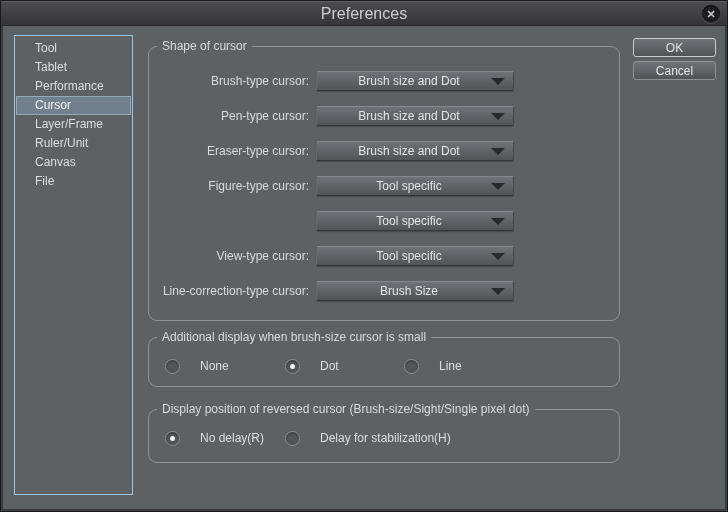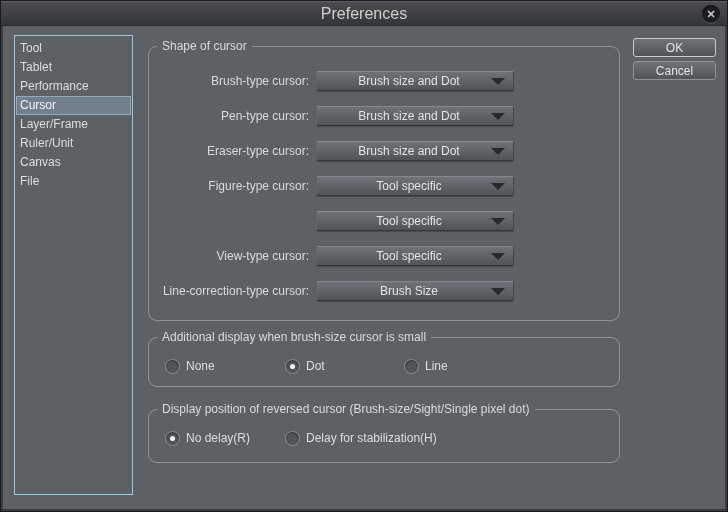--- a/index.html
+++ b/index.html
@@ -41,21 +41,21 @@
   .sidebar {
     position: absolute; left: 14px; top: 35px; width: 119px; height: 460px;
     border: 1px solid #9cc6e6;
     background: #5e6164;
     padding-top: 3px;
     overflow: hidden;
   }
   .sb-item {
     height: 19px; line-height: 19px;
     margin: 0 1px;
-    padding-left: 4px;
+    padding-left: 19px;
     font-size: 12px; color: #dcdde0;
     white-space: nowrap;
   }
   .sb-item.selected {
     background: #71808c;
     box-shadow: inset 0 0 0 1px #95aab9;
     color: #f4f5f7;
   }
   
   .group {
@@ -98,21 +98,21 @@
   .dd-arrow {
     position: absolute; right: 8px; top: 6px;
     width: 0; height: 0;
     border-left: 7px solid transparent;
     border-right: 7px solid transparent;
     border-top: 7px solid #27292b;
   }
   
   .radio {
     position: absolute;
-    display: flex; align-items: center; gap: 6px;
+    display: flex; align-items: center; gap: 20px;
     height: 16px; font-size: 12px; color: #dcdde0; white-space: nowrap;
   }
   #group-additional .radio:nth-child(1) { left: 16px;  top: 20px; }
   #group-additional .radio:nth-child(2) { left: 136px; top: 20px; justify-content: flex-end; }
   #group-additional .radio:nth-child(3) { left: 255px; top: 20px; }
   #group-reversed  .radio:nth-child(1) { left: 16px;  top: 20px; }
   #group-reversed  .radio:nth-child(2) { left: 136px; top: 20px; }
   .rb {
     width: 15px; height: 15px; border-radius: 50%;
     background: #515459;

